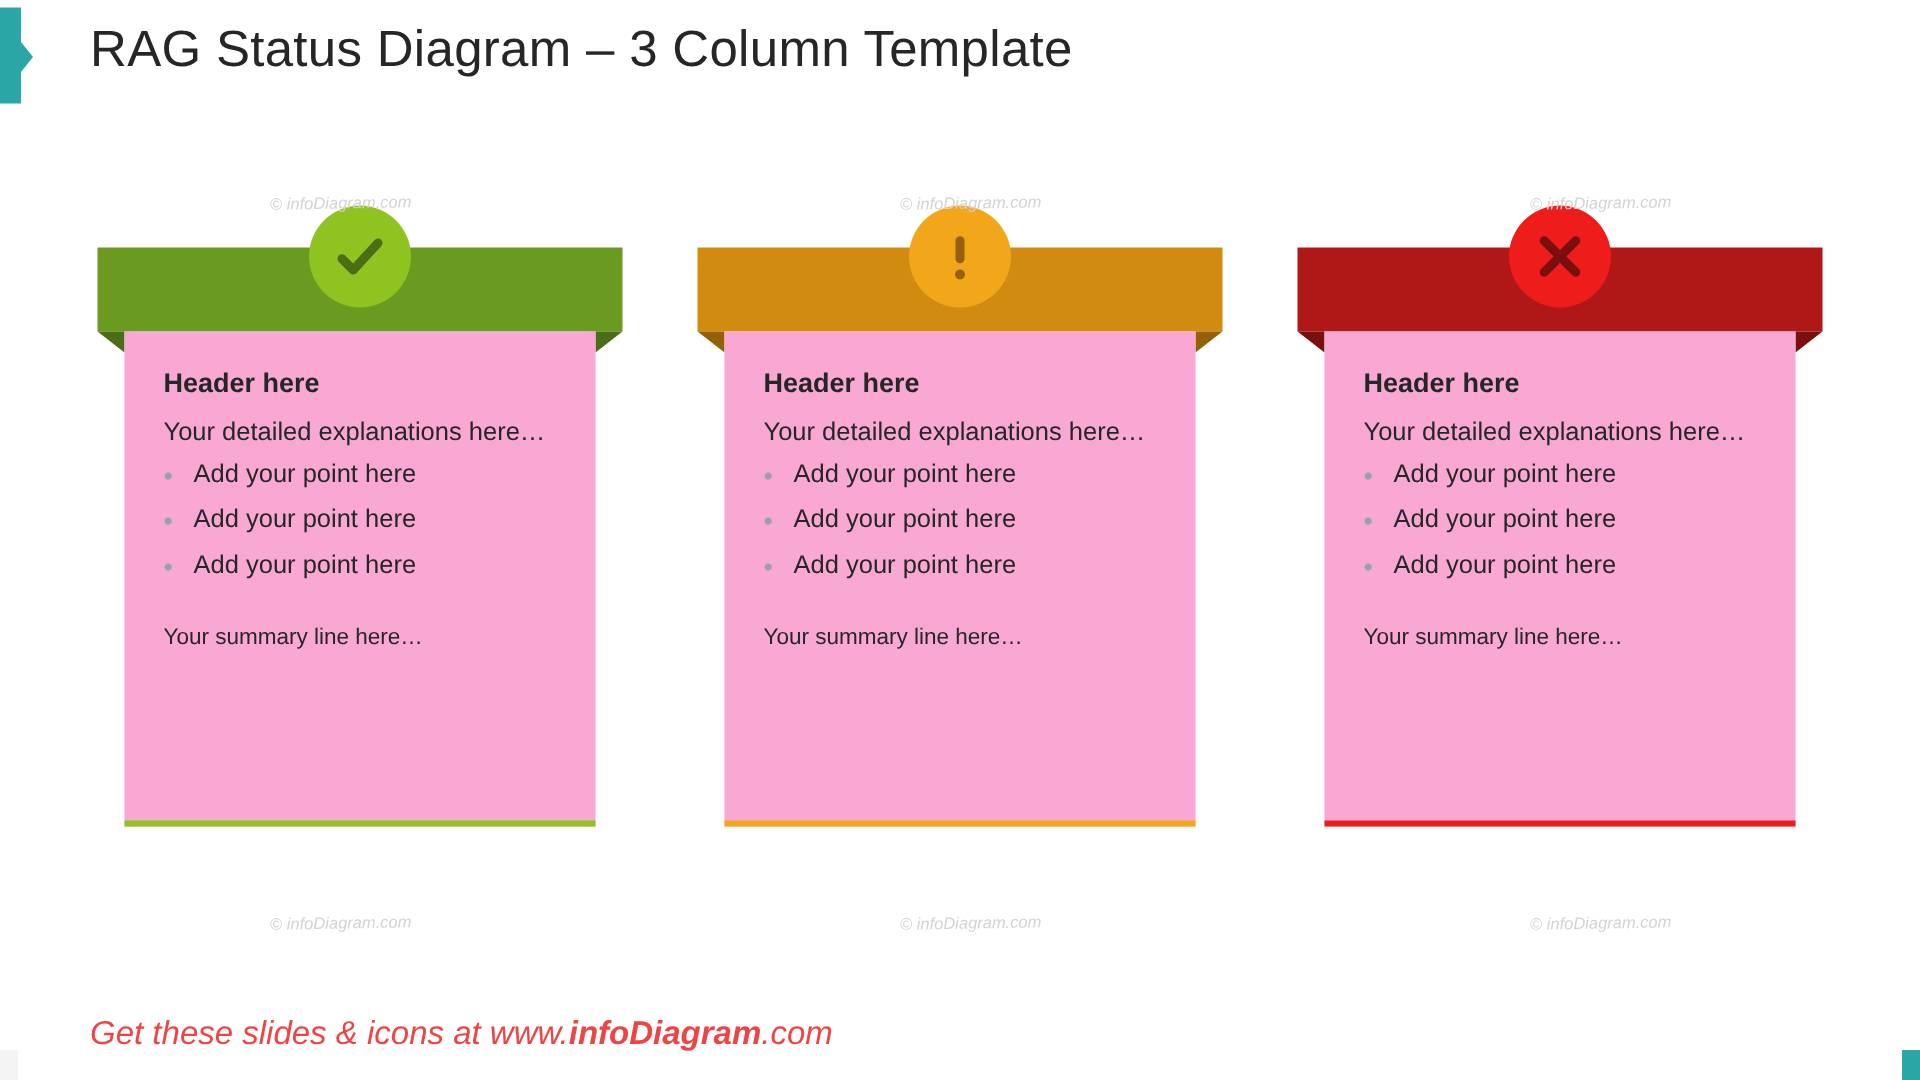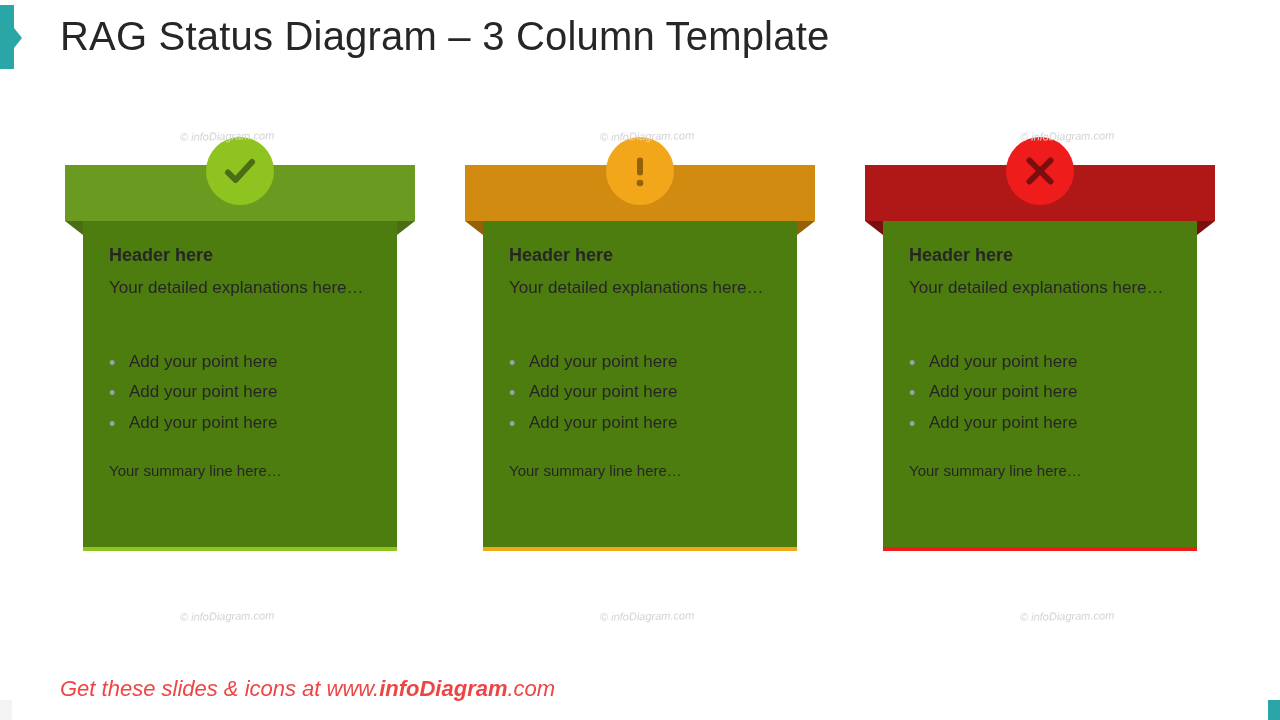--- a/index.html
+++ b/index.html
@@ -11,21 +11,21 @@
     background:#2aa6a6;
   }
   .accent-point {
     position:absolute; left:0; top:28px; width:0; height:0;
     border-top:10px solid transparent;
     border-bottom:10px solid transparent;
     border-left:8px solid #2aa6a6;
     transform:translateX(14px);
   }
 
-  .title { position:absolute; left:60px; top:14px; font-size:40px; font-weight:400; letter-spacing:0.2px; }
+  .title { position:absolute; left:60px; top:14px; font-size:34px; font-weight:400; letter-spacing:0.2px; }
 
   .columns { position:absolute; left:65px; top:165px; display:flex; gap:50px; }
 
   .col { position:relative; width:350px; }
 
   
   .banner { position:relative; width:100%; height:56px; }
   .banner::before, .banner::after {
     content:""; position:absolute; bottom:-14px; width:0; height:0;
     border-top:14px solid var(--dark);
@@ -36,27 +36,27 @@
   
   .badge {
     position:absolute; top:-28px; left:50%; transform:translateX(-50%);
     width:68px; height:68px; border-radius:50%;
     display:flex; align-items:center; justify-content:center;
   }
   .badge svg { width:36px; height:36px; display:block; }
 
   .card {
     position:relative; margin:0 18px -2px 18px;
-    background:#4d7c0f; padding:24px 26px 30px 26px;
+    background:#f9a8d4; padding:24px 26px 30px 26px;
     min-height:330px;
     border-bottom:4px solid var(--accent);
   }
   .card h3 { font-size:18px; font-weight:700; margin-bottom:10px; }
   .card .desc { font-size:17px; line-height:1.45; }
-  .card ul { list-style:none; margin-bottom:24px;margin-top:46px; }
+  .card ul { list-style:none; margin-bottom:24px; }
   .card ul li { font-size:17px; line-height:1.8; padding-left:20px; position:relative; }
   .card ul li::before { content:"•"; position:absolute; left:0; color:#9aa1a8; font-size:18px; }
   .card .summary { font-size:15px; }
 
   
   .footer-bar {
     position:absolute; left:0; right:0; bottom:0; height:20px;
     background:linear-gradient(to right,#f4f4f4 0 12px,transparent 12px),
                linear-gradient(to left,#2aa6a6 0 12px,transparent 12px);
   }

